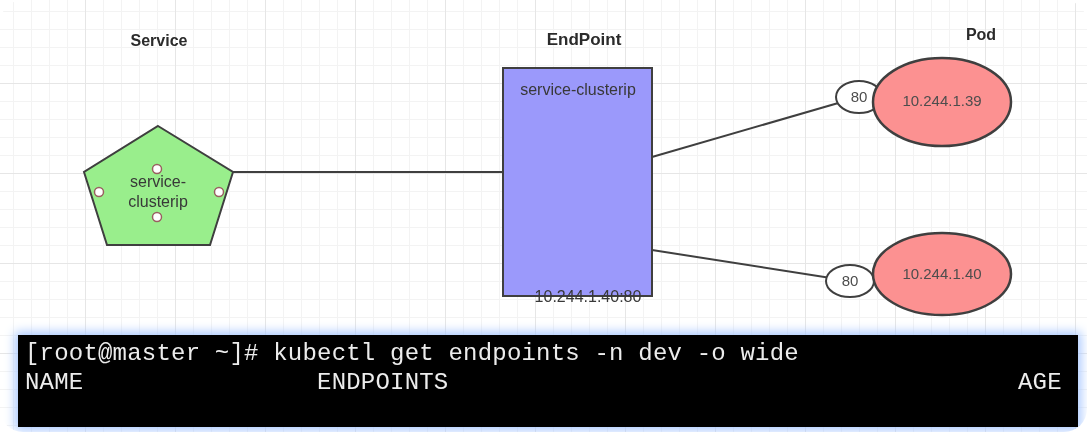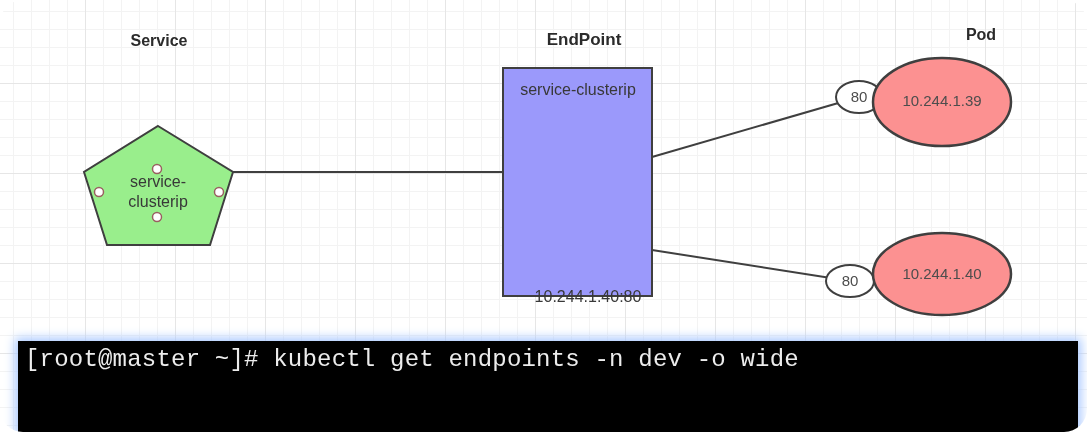--- a/index.html
+++ b/index.html
@@ -40,21 +40,21 @@
   .ep-row2{left:588px; top:249px;margin-top:48px;}
   .pod1-label{left:942px; top:101px; font-size:15px; color:#4d4d4d;}
   .pod2-label{left:942px; top:274px; font-size:15px; color:#4d4d4d;}
   .port1-label{left:859px; top:97px; font-size:15px; color:#4d4d4d;}
   .port2-label{left:850px; top:281px; font-size:15px; color:#4d4d4d;}
   .terminal{
     position:absolute; left:18px; top:335px; width:1060px; height:92px;
     background:var(--term-bg); box-sizing:border-box; padding:4px 0 0 7px;
     box-shadow:0 0 10px 3px var(--term-glow);
     font-family:"Liberation Mono",monospace; font-size:24px; line-height:29px;
-    letter-spacing:0.2px; color:var(--term-fg); overflow:hidden;margin-top:6px;
+    letter-spacing:0.2px; color:var(--term-fg); overflow:hidden;
   }
   .tline{margin:0; font:inherit; white-space:pre;}
   .mag{color:var(--term-magenta);}
   .cursor{
     display:inline-block; width:14px; height:8px;
     background:var(--term-cursor); vertical-align:-6px;
   }
 </style>
 </head>
 <body>
@@ -92,15 +92,16 @@
   <div class="lbl ep-name">service-clusterip</div>
   <div class="lbl ep-row2">10.244.1.40:80</div>
 
   <div class="lbl port1-label">80</div>
   <div class="lbl pod1-label">10.244.1.39</div>
   <div class="lbl port2-label">80</div>
   <div class="lbl pod2-label">10.244.1.40</div>
 
   <div class="terminal">
     <pre class="tline"><span>[root@master ~]# kubectl get endpoints -n dev -o wide</span></pre>
+    <pre class="tline"><span>NAME                ENDPOINTS                                       AGE</span></pre>
   </div>
 
 </div>
 
 </body></html>

